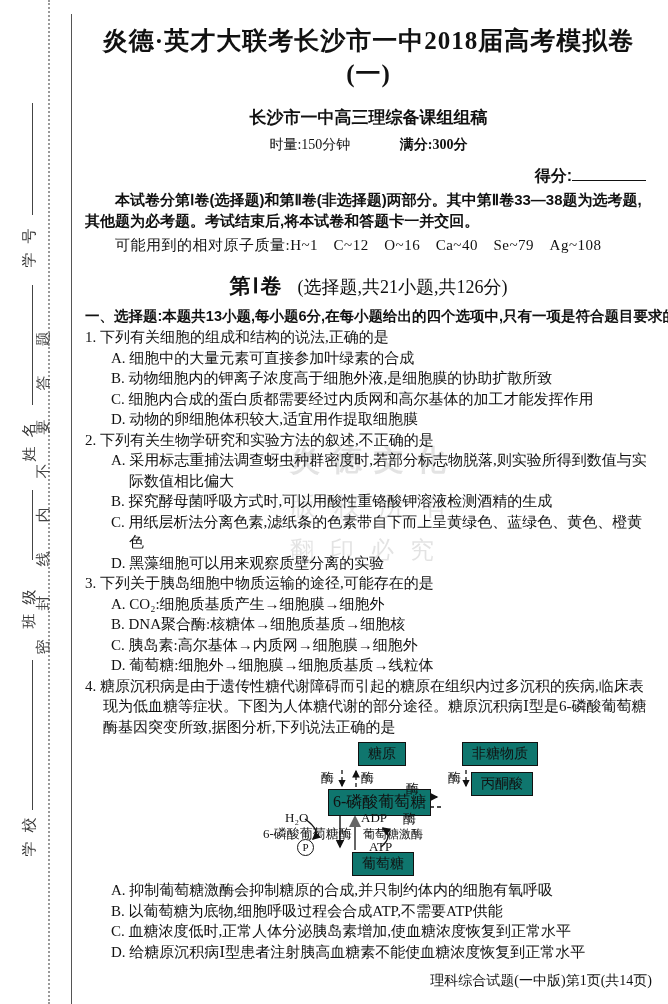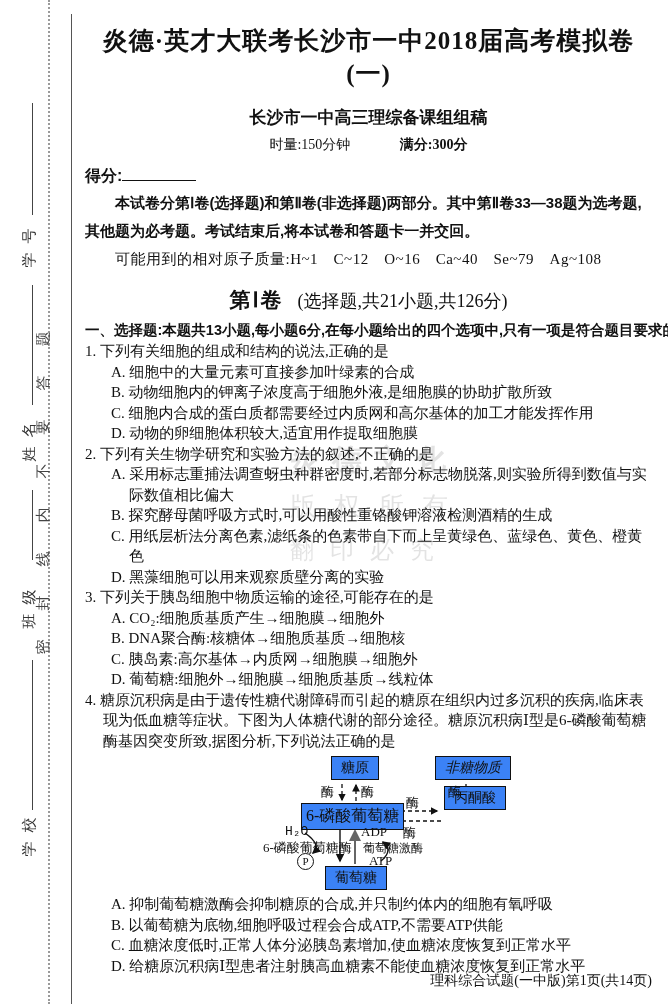--- a/index.html
+++ b/index.html
@@ -22,35 +22,35 @@
   .wm2 { font-size:26px; letter-spacing:18px; margin-top:8px; }
   .wm3 { font-size:24px; letter-spacing:16px; margin-top:10px; }
   
   .content { left:85px; top:18px; width:567px; z-index:1; }
   .sans { font-family:"Liberation Sans",sans-serif; }
   .series   { font-size:25px; font-weight:bold; text-align:center; margin:6px 0 0; letter-spacing:1px; }
   .title    { font-size:30px; font-weight:bold; text-align:center; margin:6px 0 0; letter-spacing:2px; }
   .subtitle { font-size:17px; font-weight:bold; text-align:center; margin:16px 0 0; }
   .meta     { font-size:14px; text-align:center; margin:7px 0 0; }
   .meta .gap { margin-left:46px;font-weight:bold; }
-  .score-line { margin:12px 6px 0 0; font-size:16px; font-weight:bold; }
+  .score-line { margin:12px 6px 0 0; text-align:right; font-size:16px; font-weight:bold; }
   .score-blank { display:inline-block; width:74px; border-bottom:1.5px solid #111; height:14px; }
-  .intro { margin:2px 0 0; font-size:15px; line-height:28px; text-indent:2em; font-weight:bold; }
+  .intro { margin:2px 0 0; font-size:15px; line-height:21px; text-indent:2em; font-weight:bold; }
   .atomic { margin:4px 0 0; font-size:15px; line-height:21px; text-indent:2em; letter-spacing:0.5px; }
   .sec-head { margin:16px 0 0; text-align:center; }
   .vol { font-size:21px; font-weight:bold; letter-spacing:2px; }
   .vol-note { font-size:18px; margin-left:10px; }
   .instruction { margin:6px 0 0; font-size:14.5px; line-height:21px; font-weight:bold; white-space:nowrap; }
   .question { margin:0; font-size:15px; }
   .stem { line-height:20.5px; padding-left:18px; text-indent:-18px; }
   .opt  { line-height:20.5px; padding-left:44px; text-indent:-18px; }
   
   .diagram { position:relative; width:300px; height:138px; margin:3px 0 2px 160px; }
   .diagram svg { position:absolute; left:0; top:0; }
-  .dbox { position:absolute; border:1.5px solid #111; background:#3b82f6; font-size:14px; padding:2px 9px; white-space:nowrap; z-index:2; }
+  .dbox { position:absolute; border:1.5px solid #111; background:#0f766e; font-size:14px; padding:2px 9px; white-space:nowrap; z-index:2;margin-left:27px; }
   .dbox.small { font-size:16px; padding:2px 4px; }
   .dlabel { position:absolute; font-size:13px; white-space:nowrap; z-index:2; }
   .p-circle { position:absolute; width:15px; height:15px; border:1.2px solid #111; border-radius:50%;
               font-size:11px; line-height:15px; text-align:center; z-index:2; }
   .footer { left:85px; top:972px; width:567px; text-align:right; font-size:14px; }
 </style>
 </head>
 <body>
 
 <div class="page">
@@ -146,32 +146,32 @@
           </g>
           <g stroke="#111" stroke-width="1.4" fill="none">
             <line x1="95" y1="74" x2="95" y2="107" marker-end="url(#ah)"></line>
             <path d="M60 79 Q77 91 68 99" marker-end="url(#ah)"></path>
             <path d="M136 107 Q149 96 138 88" marker-end="url(#ah)"></path>
           </g>
           <line x1="110" y1="110" x2="110" y2="77" stroke="#666" stroke-width="2" marker-end="url(#ahg)"></line>
         </svg>
 
         <div class="dbox" style="left:86px;top:2px;">糖原</div>
-        <div class="dbox" style="left:190px;top:2px;font-style:italic;">非糖物质</div>
+        <div class="dbox" style="left:190px;top:2px;">非糖物质</div>
         <div class="dbox small" style="left:56px;top:49px;">6-磷酸葡萄糖</div>
         <div class="dbox" style="left:199px;top:32px;">丙酮酸</div>
         <div class="dbox" style="left:80px;top:112px;">葡萄糖</div>
 
         <div class="dlabel" style="left:76px;top:29px;">酶</div>
         <div class="dlabel" style="left:116px;top:29px;">酶</div>
         <div class="dlabel" style="left:203px;top:29px;">酶</div>
         <div class="dlabel" style="left:161px;top:40px;">酶</div>
         <div class="dlabel" style="left:158px;top:70px;">酶</div>
 
-        <div class="dlabel" style="left:40px;top:70px;font-family:Liberation Mono, monospace;">H₂O</div>
+        <div class="dlabel" style="left:40px;top:70px;">H₂O</div>
         <div class="dlabel" style="left:116px;top:70px;">ADP</div>
         <div class="dlabel" style="left:124px;top:99px;">ATP</div>
         <div class="dlabel" style="left:-2px;top:85px;font-size:13px;margin-left:20px;">6-磷酸葡萄糖酶</div>
         <div class="dlabel" style="left:118px;top:86px;font-size:12px;">葡萄糖激酶</div>
         <div class="p-circle" style="left:52px;top:99px;">P</div>
       </div>
 
       <div class="opt">A. 抑制葡萄糖激酶会抑制糖原的合成,并只制约体内的细胞有氧呼吸</div>
       <div class="opt">B. 以葡萄糖为底物,细胞呼吸过程会合成ATP,不需要ATP供能</div>
       <div class="opt">C. 血糖浓度低时,正常人体分泌胰岛素增加,使血糖浓度恢复到正常水平</div>

